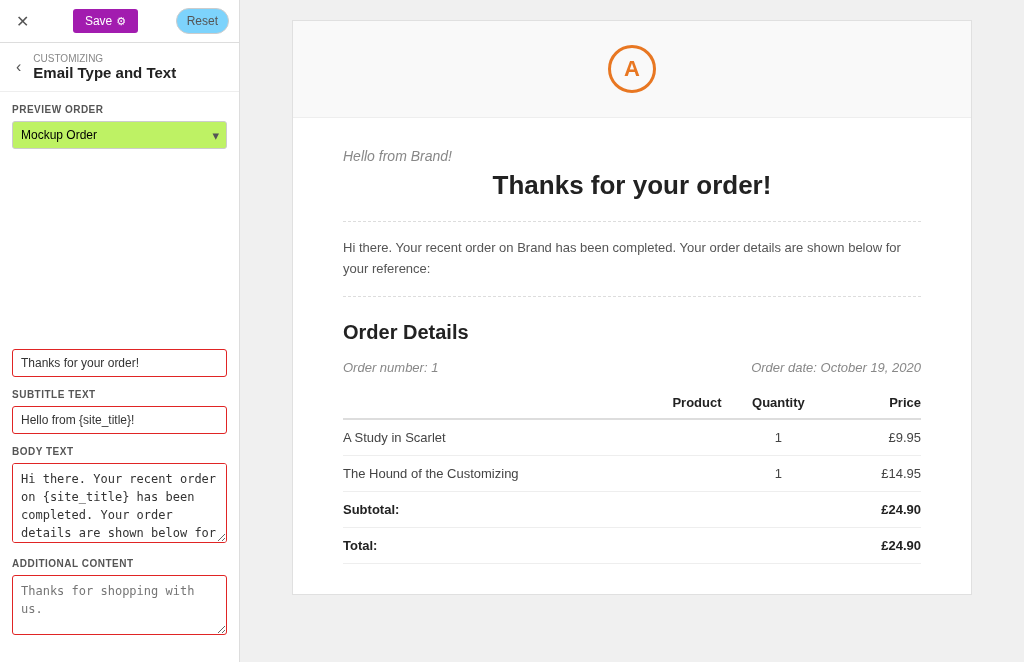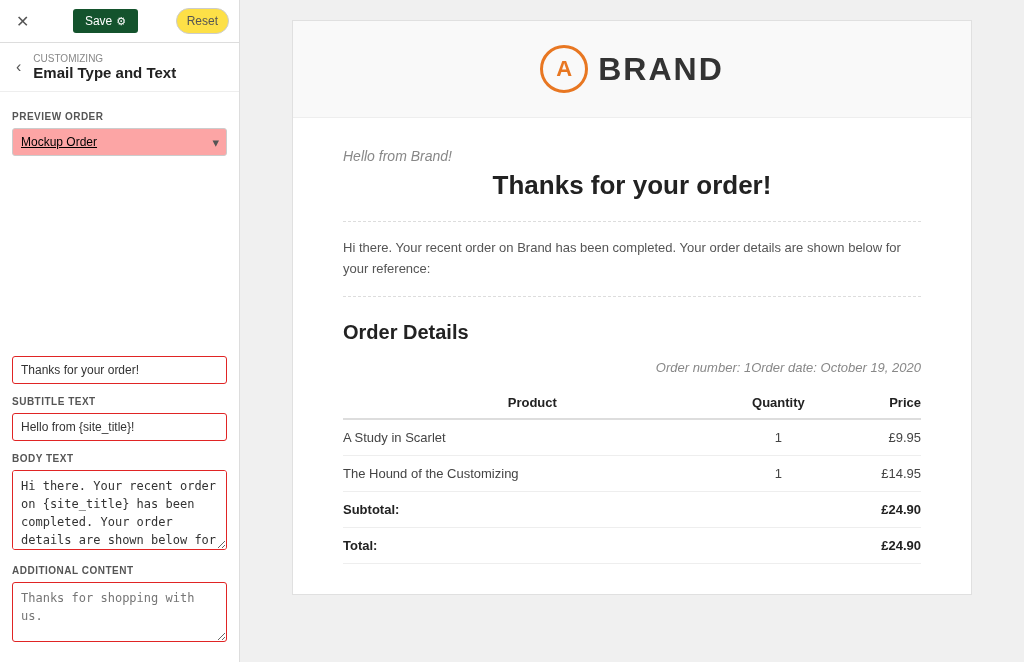--- a/index.html
+++ b/index.html
@@ -31,34 +31,34 @@
     .close-btn {
       background: none;
       border: none;
       cursor: pointer;
       font-size: 16px;
       color: #555;
       padding: 2px 6px;
     }
 
     .save-btn {
-      background: #14532d;
+      background: #a21caf;
       color: #fff;
       border: none;
       padding: 5px 12px;
       border-radius: 3px;
       cursor: pointer;
       font-size: 12px;
       display: flex;
       align-items: center;
       gap: 4px;
     }
 
     .reset-btn {
-      background: #fde047;
+      background: #7dd3fc;
       color: #555;
       border: 1px solid #ccc;
       padding: 5px 10px;
       border-radius: 13px;
       cursor: pointer;
       font-size: 12px;
     }
 
     .customizing-section {
       padding: 10px 12px;
@@ -85,38 +85,36 @@
       padding: 12px;
     }
 
     .section-label {
       font-size: 10px;
       font-weight: 700;
       color: #555;
       text-transform: uppercase;
       letter-spacing: 0.5px;
       margin-bottom: 6px;
-      margin-top: 7px;
     }
 
     .dropdown-wrapper {
       position: relative;
       margin-bottom: 4px;
     }
 
     .dropdown-select {
       width: 100%;
       padding: 6px 8px;
       border: 1px solid #ccc;
       border-radius: 3px;
       font-size: 12px;
-      background: #fca5a5;
+      background: #bef264;
       appearance: none;
       cursor: pointer;
-      text-decoration: underline;
     }
 
     .dropdown-chevron {
       position: absolute;
       right: 8px;
       top: 50%;
       transform: translateY(-50%);
       pointer-events: none;
       color: #555;
     }
@@ -230,38 +228,38 @@
     .order-details-title {
       text-align: left;
       font-size: 20px;
       font-weight: 700;
       color: #222;
       margin-bottom: 16px;
     }
 
     .order-meta {
       display: flex;
-      justify-content: flex-end;
+      justify-content: space-between;
       margin-bottom: 12px;
       font-size: 13px;
       color: #888;
       font-style: italic;
     }
 
     .order-table {
       width: 100%;
       border-collapse: collapse;
     }
 
     .order-table thead tr {
       border-bottom: 2px solid #ddd;
     }
 
     .order-table th {
-      text-align: center;
+      text-align: right;
       padding: 8px 0;
       font-size: 13px;
       font-weight: 700;
       color: #222;
     }
 
     .order-table th:last-child, .order-table td:last-child {
       text-align: right;
     }
 
@@ -338,21 +336,20 @@
 
   </div>
 </div>
 
 <div class="right-panel">
   <div class="email-preview">
 
     <div class="email-header">
       <div class="brand-logo">
         <div class="brand-circle">A</div>
-        <div class="brand-name">BRAND</div>
       </div>
     </div>
 
     <div class="email-body">
       <div class="email-subtitle">Hello from Brand!</div>
       <div class="email-title">Thanks for your order!</div>
 
       <div class="email-intro">Hi there. Your recent order on Brand has been completed. Your order details are shown below for your reference:</div>
 
       <div class="order-details-title">Order Details</div>

